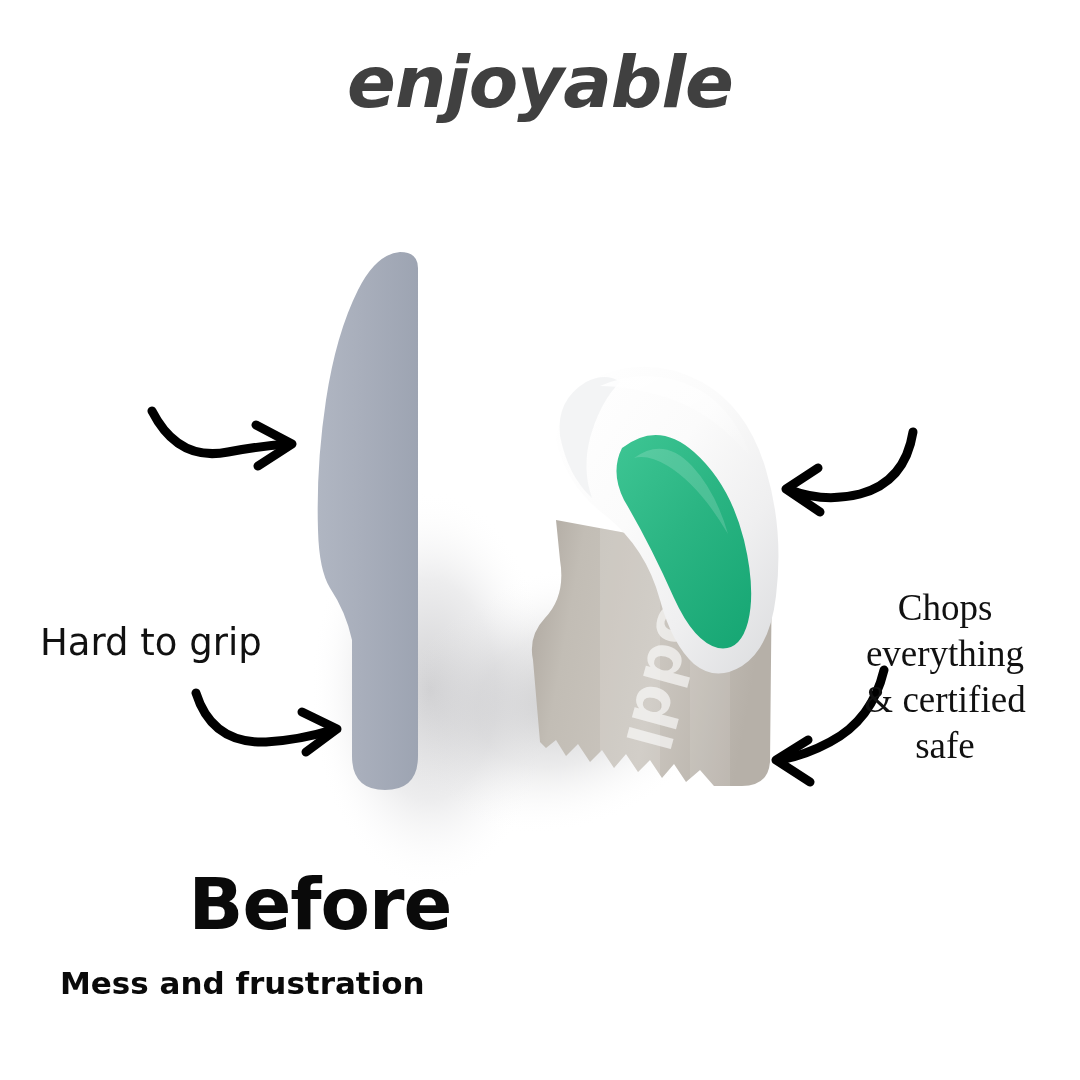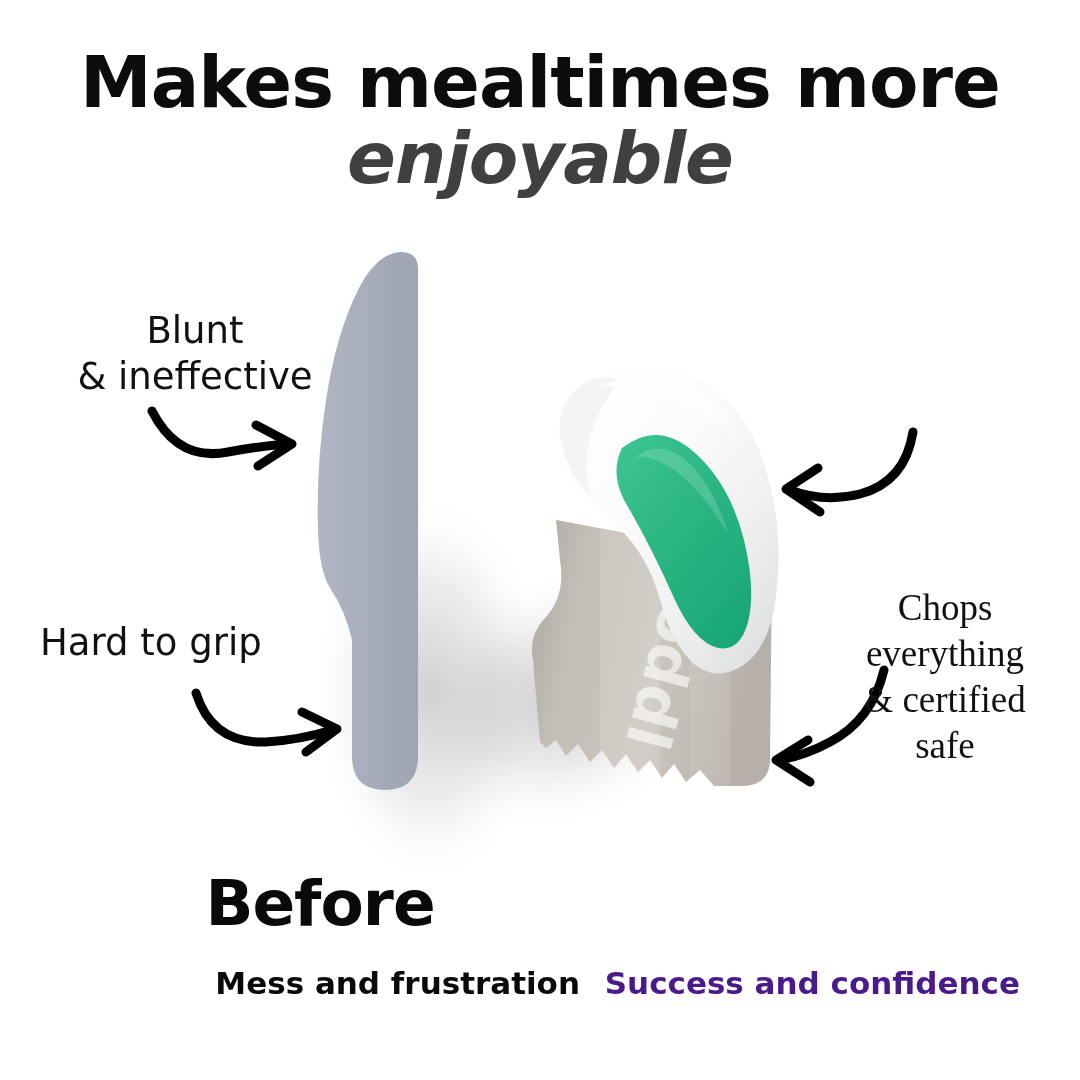--- a/index.html
+++ b/index.html
@@ -73,32 +73,32 @@
     width: 250px;
     text-align: center;
     font-family: Liberation Serif, serif;
   }
 
   
   .big-label {
     position: absolute;
     font-family: "DejaVu Sans", sans-serif;
     font-weight: bold;
-    font-size: 63px;
+    font-size: 72px;
     line-height: 84px;
     letter-spacing: -1px;
     text-align: center;
   }
   .sub-label {
     position: absolute;
     font-family: "DejaVu Sans", sans-serif;
     font-weight: bold;
     font-size: 31px;
     line-height: 36px;
-    text-align: right;
+    text-align: left;
   }
   .before-title { left: 60px;  top: 862px; width: 520px; color: #0a0a0a; }
   .before-sub   { left: 60px;  top: 965px; width: 520px; color: #0a0a0a; }
   .after-title  { left: 520px; top: 862px; width: 520px; color: #4a1a8c; }
   .after-sub    { left: 500px; top: 965px; width: 520px; color: #4a1a8c; }
 
   
   .artlayer {
     position: absolute;
     left: 0;
@@ -106,21 +106,20 @@
     width: 1080px;
     height: 1080px;
   }
 </style>
 </head>
 <body>
 
 <div id="canvas">
 
   <div class="headline">
-    <span>Makes mealtimes more</span>
     <span class="line2">enjoyable</span>
   </div>
 
   <svg class="artlayer" viewBox="0 0 1080 1080">
     <defs>
 
       <radialGradient id="knifeShadow" cx="0.5" cy="0.5" r="0.5">
         <stop offset="0%" stop-color="#8b8b90" stop-opacity="0.40"></stop>
         <stop offset="55%" stop-color="#9a9aa0" stop-opacity="0.18"></stop>
         <stop offset="100%" stop-color="#ffffff" stop-opacity="0"></stop>
@@ -246,25 +245,22 @@
       <path d="M913 432 Q905 482 860 494 Q824 503 790 490"></path>
       <path d="M818 468 L786 489 L820 512"></path>
     </g>
 
     <g fill="none" stroke="#000000" stroke-width="9" stroke-linecap="round" stroke-linejoin="round">
       <path d="M884 670 Q872 720 830 742 Q806 755 780 760"></path>
       <path d="M808 740 L776 760 L810 782"></path>
     </g>
   </svg>
 
-  <div class="anno anno-blunt">Blunt
-&amp; ineffective</div>
   <div class="anno anno-hardgrip">Hard to grip</div>
   <div class="anno anno-chops">Chops
 everything
 &amp; certified
 safe</div>
 
   <div class="big-label before-title">Before</div>
   <div class="sub-label before-sub">Mess and frustration</div>
-  <div class="sub-label after-sub">Success and confidence</div>
 
 </div>
 
 </body></html>

